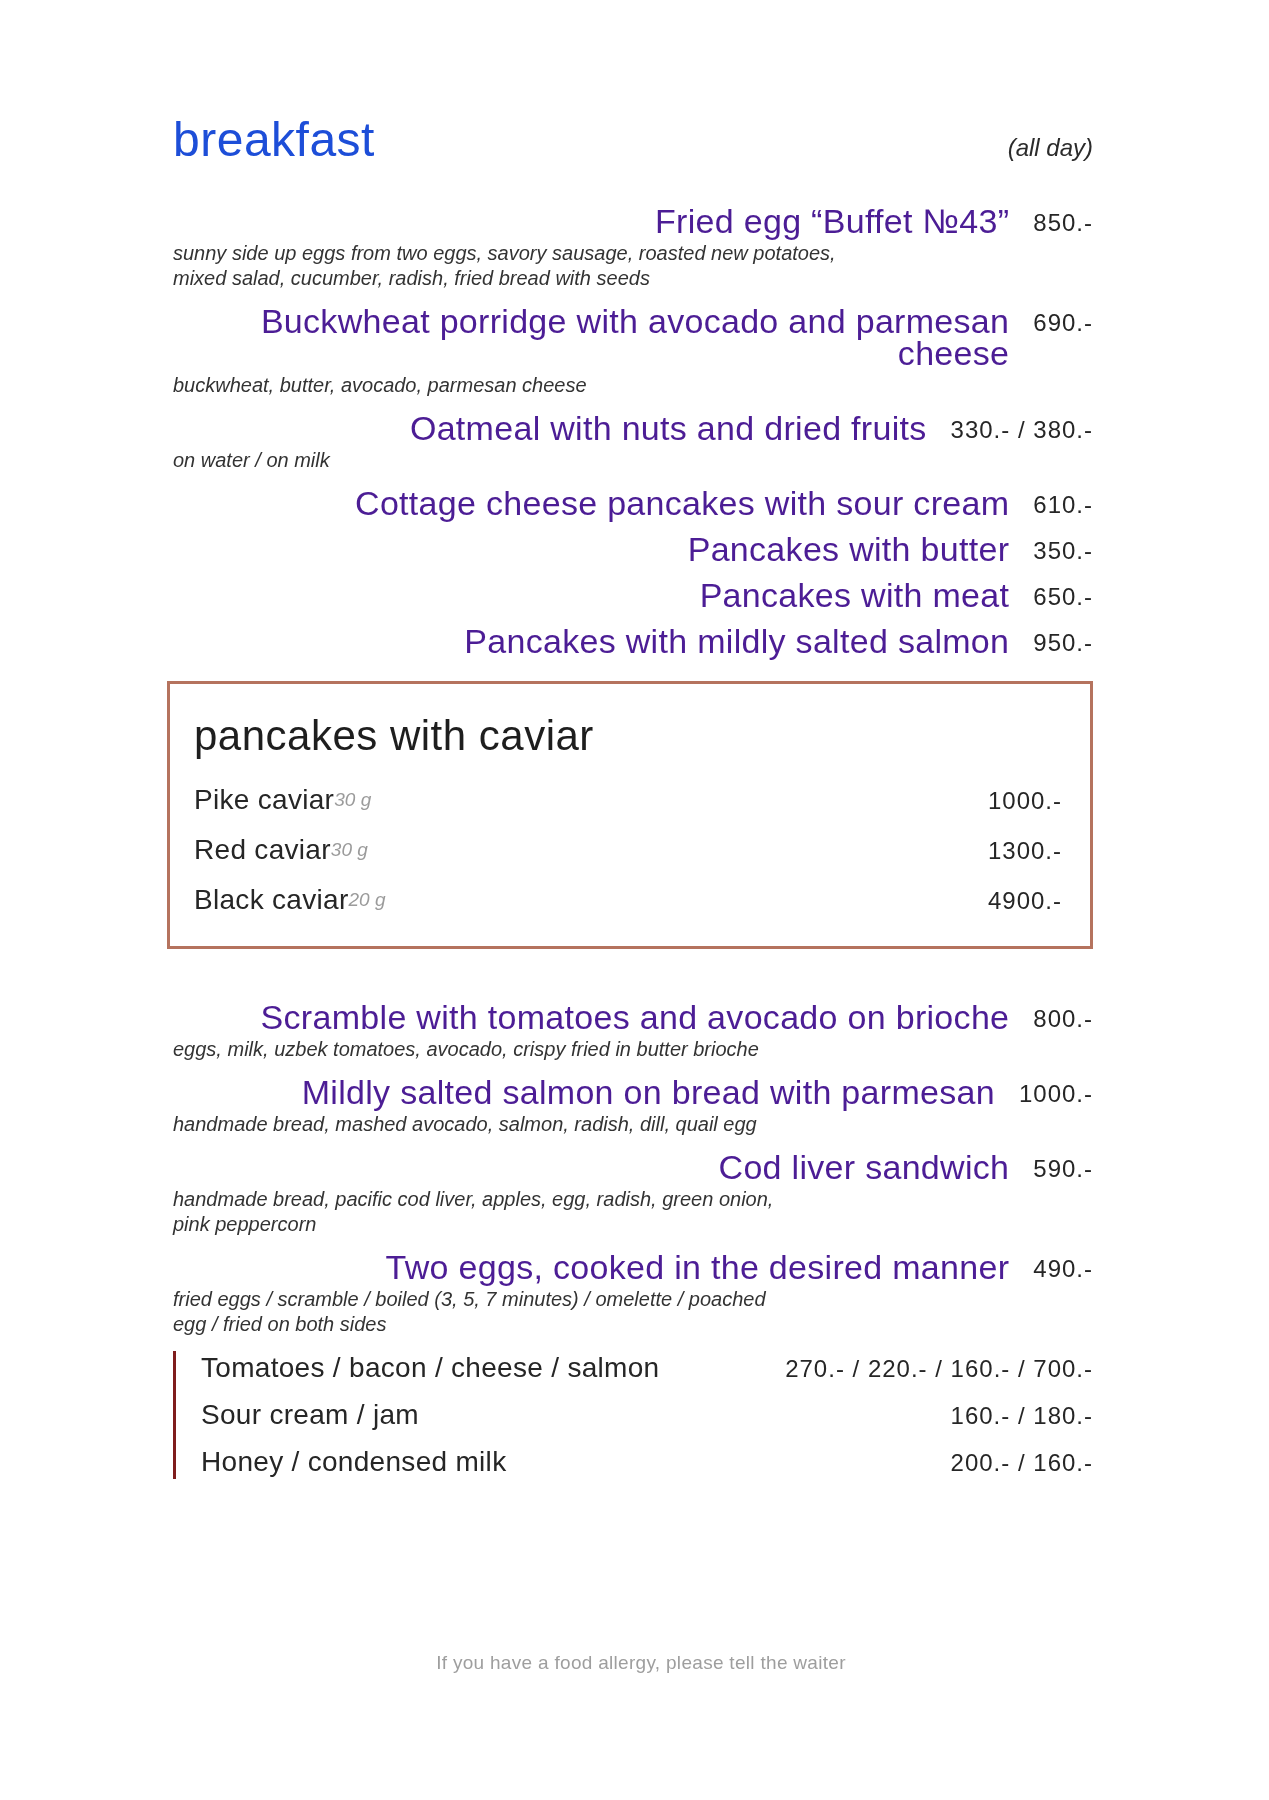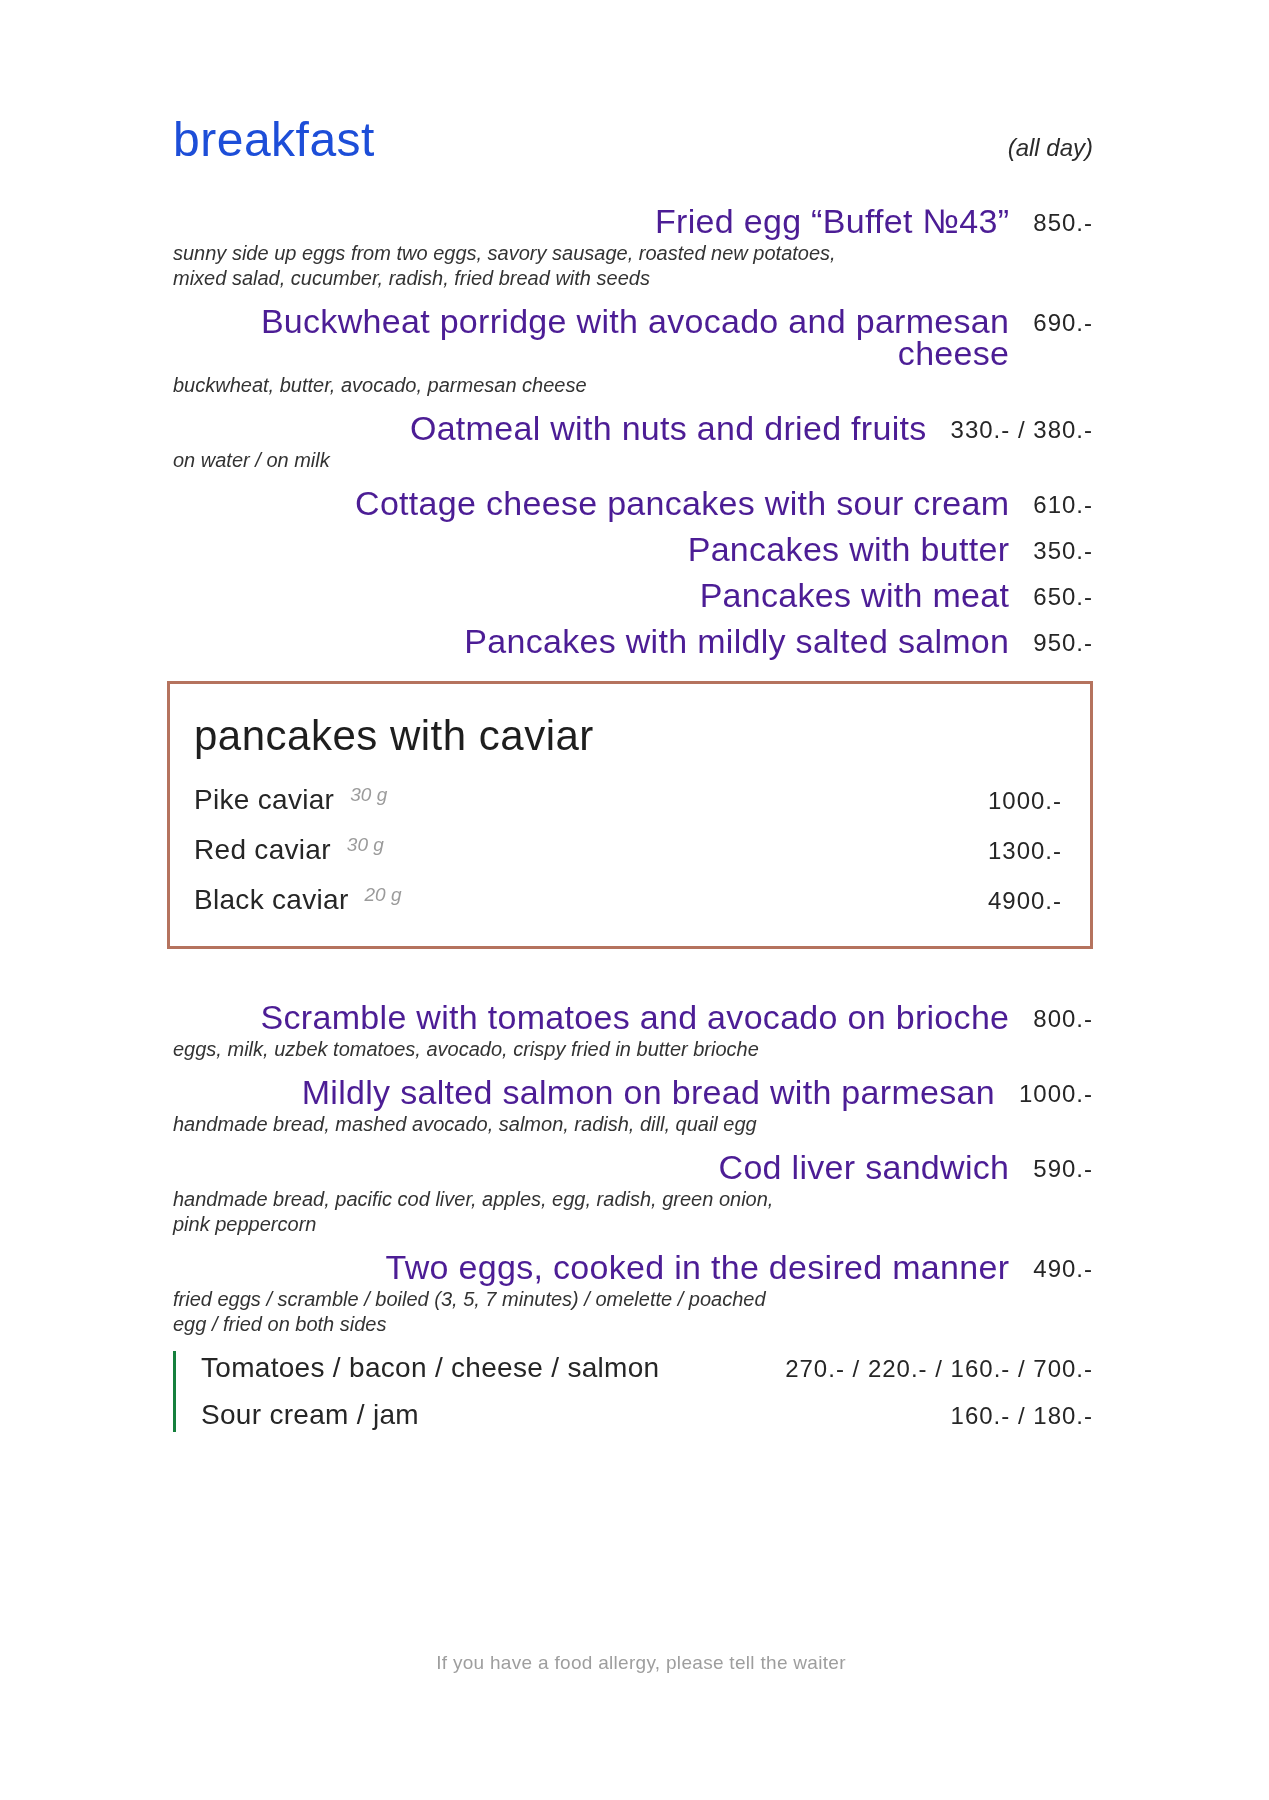--- a/index.html
+++ b/index.html
@@ -81,28 +81,28 @@
     letter-spacing:0.5px;
     color:#1e1e1e;
     margin:4px 0 24px 6px;
   }
   .caviar-row {
     display:flex;
     justify-content:space-between;
     align-items:baseline;
     margin:0 0 18px 6px;
   }
-  .caviar-left { display:flex; align-items:flex-start; gap:16px; }
+  .caviar-left { display:flex; align-items:center; }
   .caviar-name { font-size:28px; letter-spacing:0.3px; color:#262626; }
   .caviar-weight { font-style:italic; font-size:19px; color:#9b9b9b; }
   .caviar-price { font-size:24px; letter-spacing:1px; color:#262626; }
 
   
   .addons {
-    border-left:3px solid #15803d;
+    border-left:3px solid #7f1d1d;
     padding-left:25px;
     margin-top:10px;
   }
   .addon-row {
     display:flex;
     justify-content:space-between;
     align-items:baseline;
     margin-bottom:13px;
   }
   .addon-name { font-size:28px; letter-spacing:0.3px; color:#262626; line-height:34px; }
@@ -247,18 +247,22 @@
 
     <div class="addons">
       <div class="addon-row">
         <div class="addon-name">Tomatoes / bacon / cheese / salmon</div>
         <div class="addon-price">270.- / 220.- / 160.- / 700.-</div>
       </div>
       <div class="addon-row">
         <div class="addon-name">Sour cream / jam</div>
         <div class="addon-price">160.- / 180.-</div>
       </div>
+      <div class="addon-row">
+        <div class="addon-name">Honey / condensed milk</div>
+        <div class="addon-price">200.- / 160.-</div>
+      </div>
     </div>
 
   </div>
 
   <div class="footer-note">If you have a food allergy, please tell the waiter</div>
 </div>
 
 </body></html>

